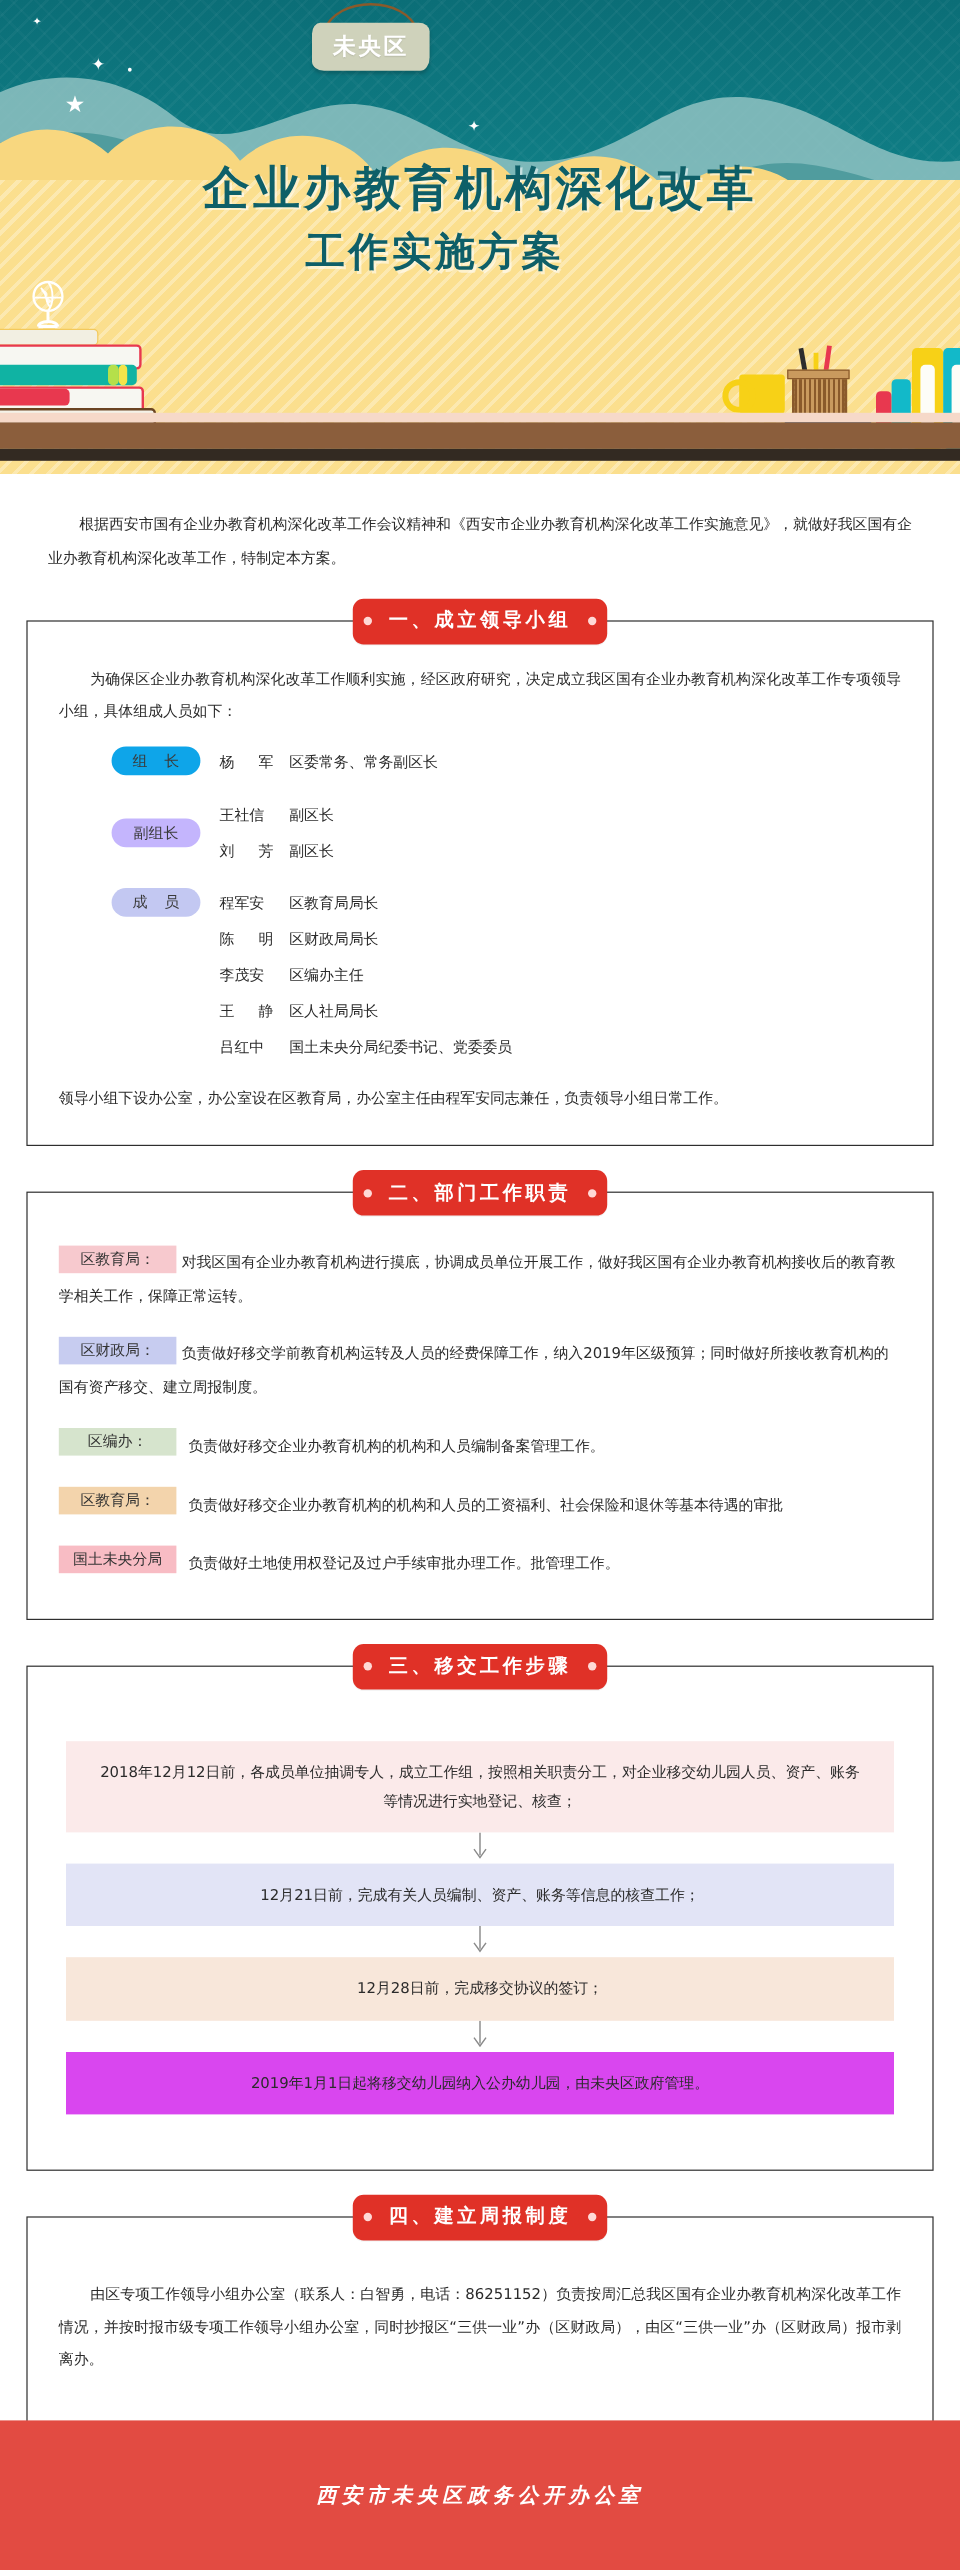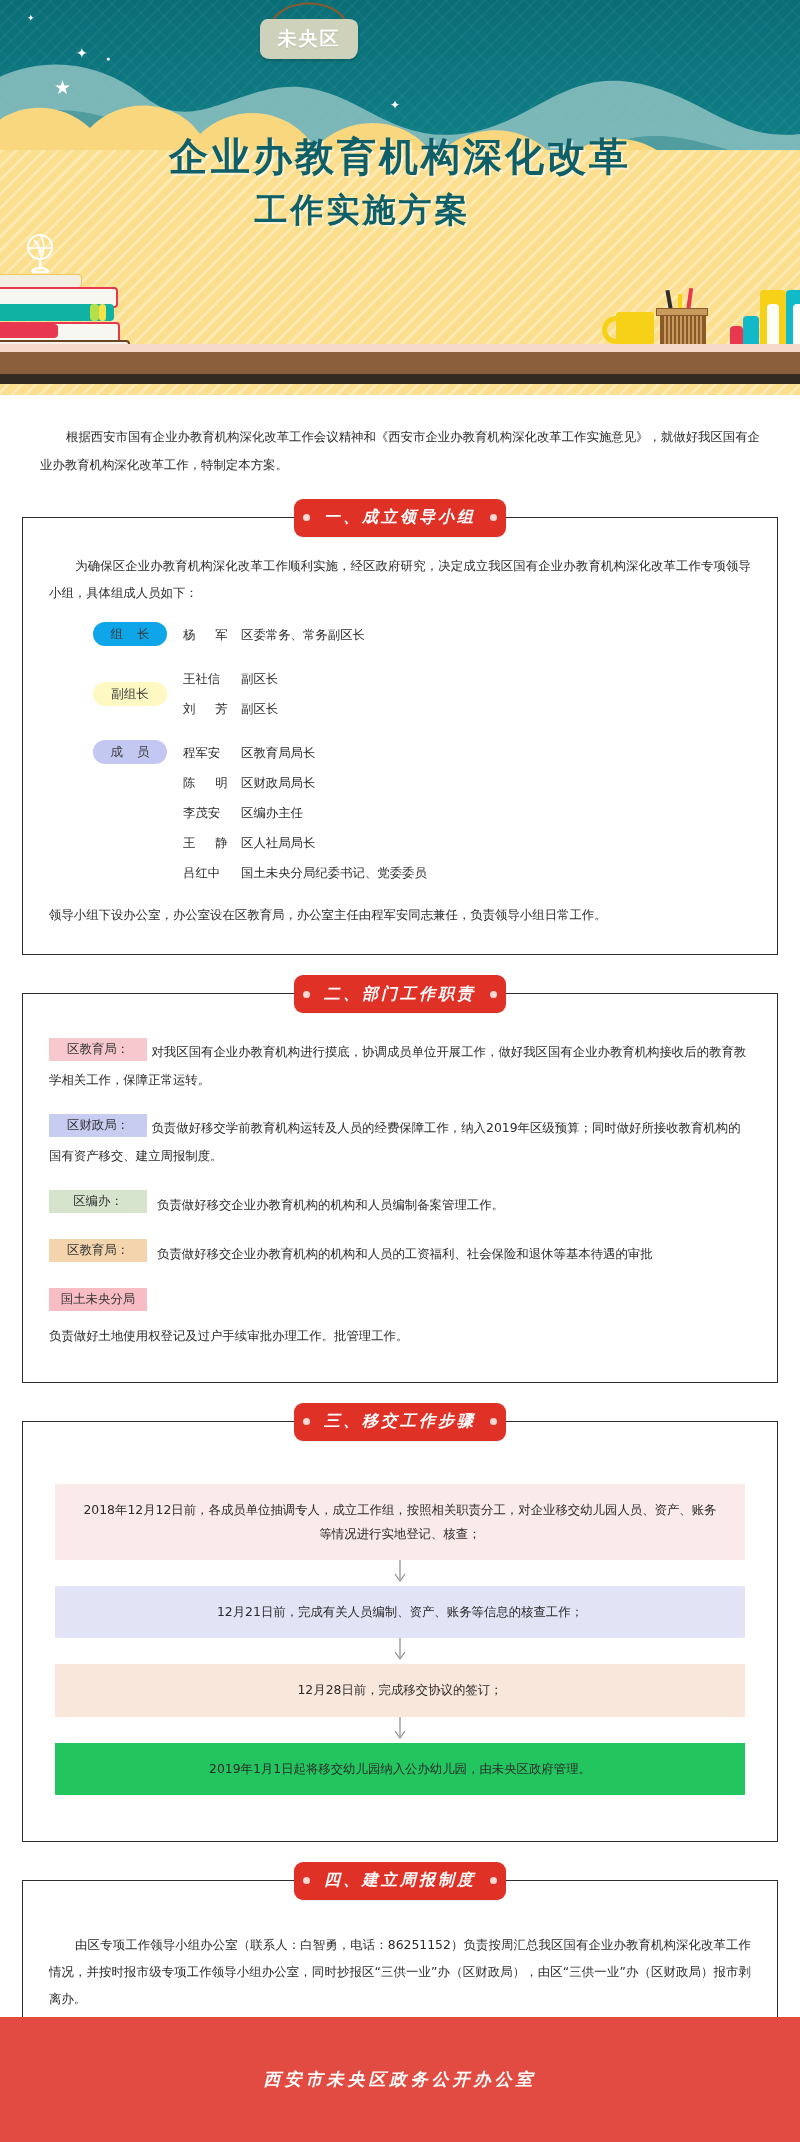--- a/index.html
+++ b/index.html
@@ -130,21 +130,20 @@
   }
   .sec-banner .dot{
     position:absolute;top:50%;margin-top:-3.5px;width:7px;height:7px;border-radius:50%;
     background:#ffd9d6;
   }
   .sec-banner .dot.l{left:9px;}
   .sec-banner .dot.r{right:9px;}
   .sec-banner span{
     color:#ffffff;font-size:16px;font-weight:700;letter-spacing:3px;
     font-family:"DejaVu Serif",serif;
-    font-style:italic;
     padding:0 26px;white-space:nowrap;
   }
 
   .para{
     font-size:12.4px;line-height:2.2;color:#2b2b2b;text-align:justify;
     font-family:"DejaVu Sans",sans-serif;margin:0 0 6px 0;
   }
   .para .ind{display:inline-block;width:26px;}
 
   
@@ -313,21 +312,21 @@
         <div class="rtag" style="background:#0ea5e9;">组 长</div>
         <div class="rlist">
           <div class="rrow">
             <span class="rname sp">杨 军</span>
             <span class="rtitle">区委常务、常务副区长</span>
           </div>
         </div>
       </div>
 
       <div class="rgroup mid">
-        <div class="rtag narrow" style="background:#fef9c3;">副组长</div>
+        <div class="rtag narrow" style="background:#c4b5fd;">副组长</div>
         <div class="rlist">
           <div class="rrow">
             <span class="rname">王社信</span>
             <span class="rtitle">副区长</span>
           </div>
           <div class="rrow">
             <span class="rname sp">刘 芳</span>
             <span class="rtitle">副区长</span>
           </div>
         </div>
@@ -386,21 +385,21 @@
       <div class="drow dwrap">
         <span class="dtag" style="background:#d6e4cd;">区编办：</span>
         <span class="dtxt">负责做好移交企业办教育机构的机构和人员编制备案管理工作。</span>
       </div>
 
       <div class="drow dwrap">
         <span class="dtag" style="background:#f3d4ac;">区教育局：</span>
         <span class="dtxt">负责做好移交企业办教育机构的机构和人员的工资福利、社会保险和退休等基本待遇的审批</span>
       </div>
 
-      <div class="drow dwrap" style="margin-bottom:6px;flex-direction:column;">
+      <div class="drow dwrap" style="margin-bottom:6px;">
         <span class="dtag" style="background:#f8bcc4;">国土未央分局</span>
         <span class="dtxt">负责做好土地使用权登记及过户手续审批办理工作。批管理工作。</span>
       </div>
 
     </div>
   </div>
 
   <div class="section" style="padding-top:42px;padding-bottom:34px;">
     <div class="sec-banner">
       <i class="dot l"></i>
@@ -420,21 +419,21 @@
         <svg width="16" height="26" viewBox="0 0 16 26">
             <path d="M8,0 L8,19 M3,14 L8,21 L13,14" stroke="#8a8a8a" stroke-width="1.2" fill="none"></path>
           </svg>
       </div>
       <div class="step" style="background:#f8e7da;">12月28日前，完成移交协议的签订；</div>
       <div class="arrow">
         <svg width="16" height="26" viewBox="0 0 16 26">
             <path d="M8,0 L8,19 M3,14 L8,21 L13,14" stroke="#8a8a8a" stroke-width="1.2" fill="none"></path>
           </svg>
       </div>
-      <div class="step" style="background:#22c55e;">2019年1月1日起将移交幼儿园纳入公办幼儿园，由未央区政府管理。</div>
+      <div class="step" style="background:#d946ef;">2019年1月1日起将移交幼儿园纳入公办幼儿园，由未央区政府管理。</div>
     </div>
   </div>
 
   <div class="section" style="padding-top:42px;padding-bottom:44px;margin-bottom:34px;">
     <div class="sec-banner">
       <i class="dot l"></i>
       <span>四、建立周报制度</span>
       <i class="dot r"></i>
     </div>
     <p class="para" style="margin-top:8px;"><span class="ind"></span><span>由区专项工作领导小组办公室（联系人：白智勇，电话：86251152）负责按周汇总我区国有企业办教育机构深化改革工作情况，并按时报市级专项工作领导小组办公室，同时抄报区“三供一业”办（区财政局），由区“三供一业”办（区财政局）报市剥离办。</span></p>

